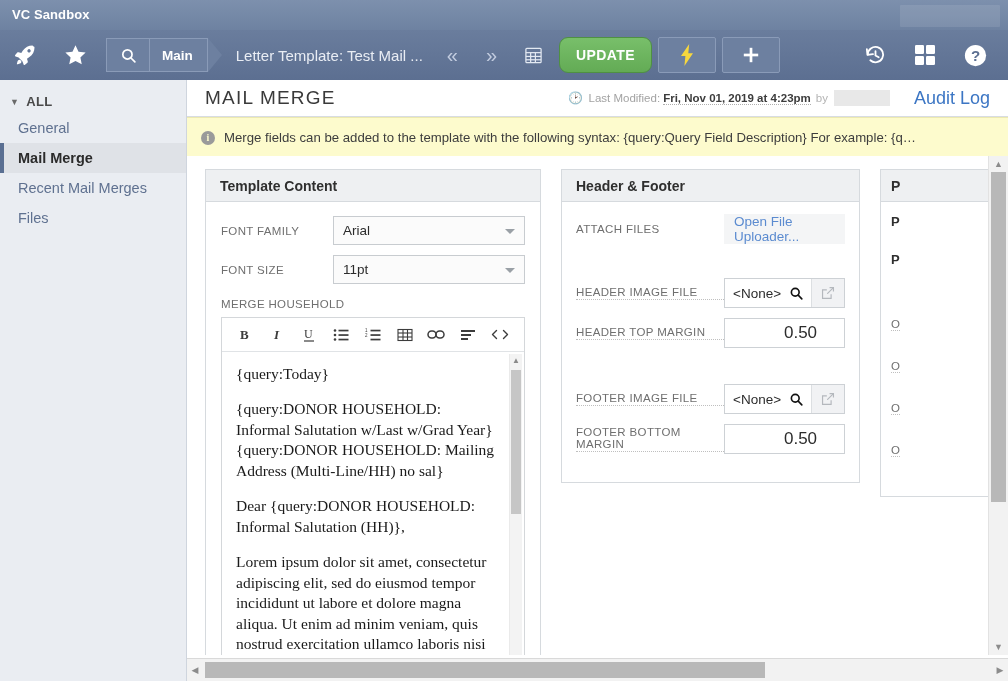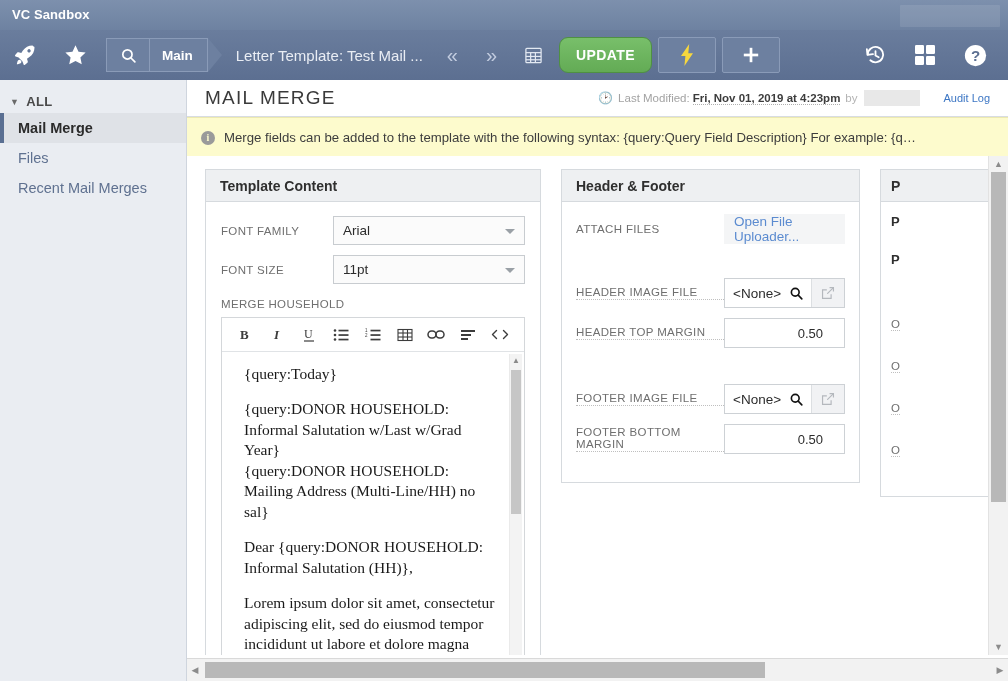--- a/index.html
+++ b/index.html
@@ -277,21 +277,21 @@
   }
   .lm-by { color: #b4b4b4; margin-left: 2px;}
   .lm-redact {
     width: 56px; height: 16px;
     background: #e8e8e8;
     margin-left: 6px;
   }
   .audit-log {
     color: #3b7architecture;
     color: #3c76c4;
-    font-size: 11px;
+    font-size: 18px;
     margin-left: 24px;
     cursor: pointer;
   }
 
   
   #notice {
     background: #fcfac8;
     background: #fdfbcd;
     border-top: 1px solid #ece9b0;
     border-bottom: 1px solid #ece9b0;
@@ -427,21 +427,21 @@
     height: 322px;
     overflow: hidden;
     background: #fff;
     padding: 12px 26px 0 14px;
     font-family: "Liberation Serif", serif;
     font-size: 15.5px;
     line-height: 1.32;
     color: #1a1a1a;
     box-sizing: border-box;
   }
-  .editor-canvas p { margin: 0 0 15px 8px; }
+  .editor-canvas p { margin: 0 0 15px 0; }
   .ed-scroll {
     position: absolute;
     right: 2px; top: 2px; bottom: 2px;
     width: 12px;
     background: #f3f3f3;
     border-left: 1px solid #eaeaea;
   }
   .ed-scroll-thumb {
     position: absolute;
     left: 1px; right: 1px;
@@ -512,22 +512,22 @@
     color: #b4b8bd;
   }
   .num-input {
     flex: 1 1 auto;
     height: 30px;
     border: 1px solid #cdd1d5;
     box-sizing: border-box;
     display: flex;
     align-items: center;
     justify-content: flex-end;
-    padding-right: 21px;
-    font-size: 13px;
+    padding-right: 27px;
+    font-size: 17px;
     color: #2c2c2c;
     background: #fff;
     cursor: text;
   }
 
   
   #panel-page {
     width: 200px;
     overflow: hidden;
   }
@@ -690,23 +690,24 @@
     </div>
   </div>
 
   <div id="content-area">
 
     <div id="sidebar">
       <div class="side-all">
         <span class="side-caret">▼</span>
         <span>ALL</span>
       </div>
+      <div class="side-item">General</div>
       <div class="side-item active">Mail Merge</div>
+      <div class="side-item">Recent Mail Merges</div>
       <div class="side-item">Files</div>
-      <div class="side-item">Recent Mail Merges</div>
     </div>
 
     <div id="main">
 
       <div id="page-head">
         <div id="page-title">MAIL MERGE</div>
         <div class="lm-wrap">
           <span class="clock-icon">🕑</span>
           <span class="lm-label">Last Modified:</span>
           <span class="lm-date">Fri, Nov 01, 2019 at 4:23pm</span>

